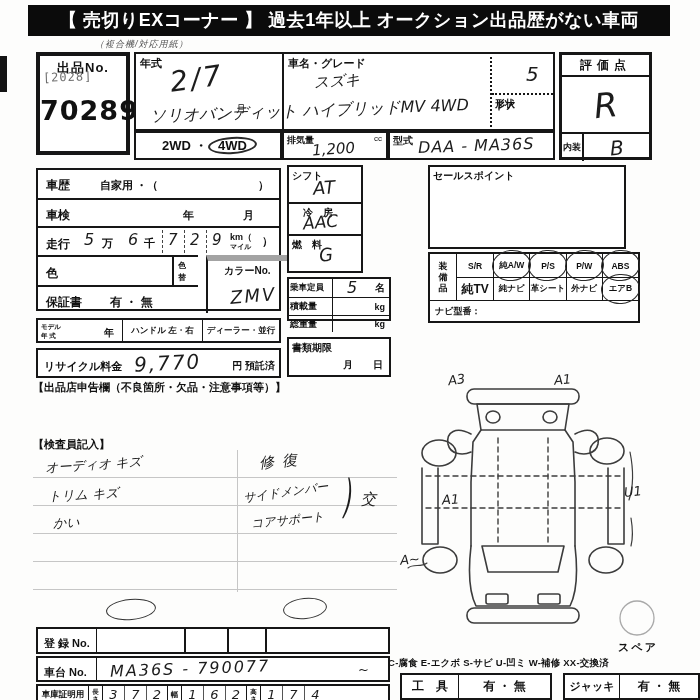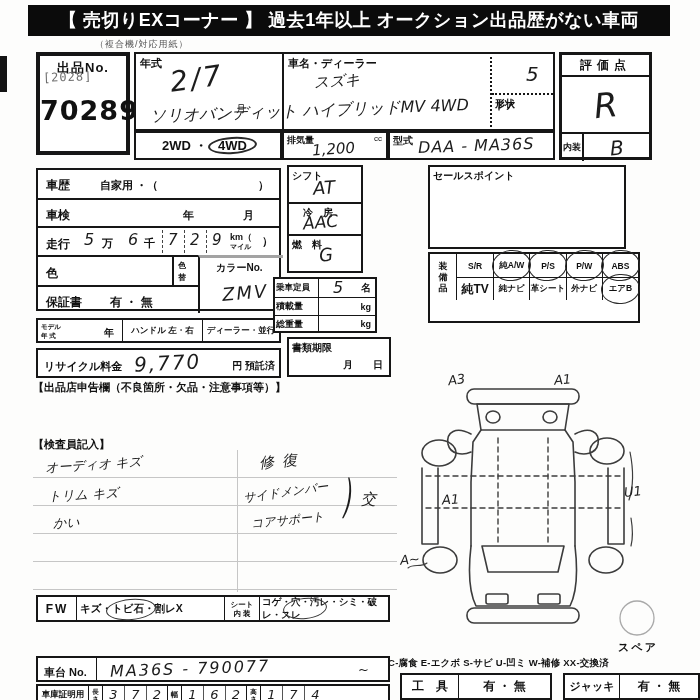--- a/index.html
+++ b/index.html
@@ -24,39 +24,39 @@
   .swoosh{position:absolute;border:1.6px solid #333;border-radius:50%;background:transparent;}
   svg{display:block;}
 </style>
 </head>
 <body>
 
 <div class="sheet">
 
   <div class="abs" style="left:28px;top:5px;width:642px;height:31px;background:#0b0b0b;color:#fff;
               font-size:18px;font-weight:bold;text-align:center;line-height:31px;letter-spacing:.5px;">【 売切りEXコーナー 】 過去1年以上 オークション出品歴がない車両</div>
-  <div class="abs" style="left:95px;top:38px;font-size:9px;color:#555;letter-spacing:1px;">（複合機/対応用紙）</div>
+  <div class="abs" style="left:95px;top:38px;font-size:9px;color:#555;letter-spacing:1px;font-style:italic;">（複合機/対応用紙）</div>
   <div class="abs" style="left:0;top:56px;width:7px;height:36px;background:#141414;"></div>
 
   <div class="bx" style="left:36px;top:52px;width:94px;height:103px;border-width:4px;">
     <div class="lb" style="text-align:center;font-size:13px;margin-top:3px;letter-spacing:1px;">出品No.</div>
     <div style="position:absolute;left:3px;top:14px;color:#6e6e6e;font-family:'DejaVu Sans Mono',monospace;
                 font-size:12px;transform:rotate(-2deg);letter-spacing:1px;">[2028]</div>
     <div style="text-align:center;font-size:27px;font-weight:bold;margin-top:18px;letter-spacing:1px;
                 font-family:'DejaVu Sans',sans-serif;">70289</div>
   </div>
 
   <div class="bx" style="left:134px;top:52px;width:150px;height:79px;">
     <span class="lb" style="position:absolute;left:4px;top:2px;font-size:11px;">年式</span>
     <span class="hw" style="position:absolute;left:34px;top:8px;font-size:28px;letter-spacing:3px;transform:rotate(-8deg);">2/7</span>
     <span style="position:absolute;left:100px;top:48px;font-size:10px;">月</span>
   </div>
 
   <div class="bx" style="left:282px;top:52px;width:210px;height:79px;">
-    <span class="lb" style="position:absolute;left:4px;top:2px;font-size:11px;">車名・ディーラー</span>
+    <span class="lb" style="position:absolute;left:4px;top:2px;font-size:11px;">車名・グレード</span>
     <span class="hw" style="position:absolute;left:30px;top:18px;font-size:15px;transform:rotate(-4deg);">スズキ</span>
   </div>
 
   <div class="bx" style="left:490px;top:52px;width:65px;height:79px;border-left:2px dotted #161616;">
     <div style="position:relative;height:39px;border-bottom:2px dotted #161616;">
       <span class="lb" style="position:absolute;left:3px;top:2px;font-size:10px;margin-top:43px;">ドア</span>
       <span class="hw" style="position:absolute;left:34px;top:8px;font-size:20px;">5</span>
     </div>
     <span class="lb" style="position:absolute;left:3px;top:43px;font-size:10px;">形状</span>
   </div>
@@ -126,21 +126,21 @@
       <span style="position:absolute;right:6px;top:6px;font-size:11px;font-weight:bold;">）</span>
     </div>
 
     <div class="cell" style="position:absolute;left:0;top:85px;width:160px;height:30px;border-top:2px solid #161616;">
       <span class="lb" style="position:absolute;left:8px;top:8px;font-size:12px;">色</span>
       <span style="position:absolute;left:134px;top:0;bottom:0;width:0;border-left:2px solid #161616;"></span>
       <span class="lb" style="position:absolute;left:140px;top:3px;font-size:8px;">色</span>
       <span class="lb" style="position:absolute;left:140px;top:15px;font-size:8px;">替</span>
     </div>
 
-    <div class="cell" style="position:absolute;left:160px;top:85px;width:85px;height:58px;border-top:3px solid #a3a3a3;
+    <div class="cell" style="position:absolute;left:168px;top:85px;width:85px;height:58px;border-top:6px solid #a3a3a3;
          border-left:2px solid #161616;padding-left:36px;">
       <span class="lb" style="position:absolute;left:16px;top:3px;font-size:10px;">カラーNo.</span>
       <span class="hw" style="position:absolute;left:22px;top:24px;font-size:18px;transform:rotate(-5deg);
             letter-spacing:2px;">ZMV</span>
     </div>
 
     <div class="cell" style="position:absolute;left:0;top:115px;width:160px;height:28px;border-top:2px solid #161616;">
       <span class="lb" style="position:absolute;left:8px;top:7px;font-size:12px;">保証書</span>
       <span class="lb" style="position:absolute;left:72px;top:7px;font-size:12px;">有 ・ 無</span>
     </div>
@@ -173,21 +173,21 @@
     <div class="cell" style="height:32px;border-top:2px solid #161616;">
       <span class="lb" style="position:absolute;left:14px;top:2px;font-size:10px;">冷　房</span>
       <span class="hw" style="position:absolute;left:14px;top:8px;font-size:17px;transform:rotate(-5deg);">AAC</span>
     </div>
     <div class="cell" style="height:36px;border-top:2px solid #161616;">
       <span class="lb" style="position:absolute;left:3px;top:2px;font-size:10px;">燃　料</span>
       <span class="hw" style="position:absolute;left:30px;top:8px;font-size:18px;transform:rotate(-6deg);">G</span>
     </div>
   </div>
 
-  <div class="bx" style="left:273px;top:277px;width:104px;height:56px;">
+  <div class="bx" style="left:287px;top:277px;width:104px;height:44px;">
     <div class="cell" style="height:18px;display:flex;align-items:center;">
       <span class="lb" style="width:44px;border-right:1.5px solid #161616;font-size:8.5px;height:100%;
             display:flex;align-items:center;padding-left:1px;box-sizing:border-box;">乗車定員</span>
       <span class="hw" style="font-size:16px;margin-left:14px;margin-top:-2px;">5</span>
       <span class="lb" style="margin-left:auto;margin-right:4px;font-size:10px;">名</span>
     </div>
     <div class="cell" style="height:18px;border-top:1.5px solid #161616;display:flex;align-items:center;">
       <span class="lb" style="width:44px;border-right:1.5px solid #161616;font-size:9px;height:100%;
             display:flex;align-items:center;padding-left:1px;box-sizing:border-box;">積載量</span>
       <span style="margin-left:auto;margin-right:4px;font-size:9px;font-weight:bold;">kg</span>
@@ -222,20 +222,21 @@
         <div class="cell lb ctr circled" style="font-size:8.5px;border-left:1.5px solid #161616;">P/S</div>
         <div class="cell lb ctr circled" style="font-size:8.5px;border-left:1.5px solid #161616;">P/W</div>
         <div class="cell lb ctr circled" style="font-size:8.5px;border-left:1.5px solid #161616;">ABS</div>
         <div class="cell lb ctr" style="font-size:12px;border-top:1.5px solid #161616;text-align:right;">純TV</div>
         <div class="cell lb ctr" style="font-size:8.5px;border-top:1.5px solid #161616;border-left:1.5px solid #161616;">純ナビ</div>
         <div class="cell lb ctr" style="font-size:8.5px;border-top:1.5px solid #161616;border-left:1.5px solid #161616;">革シート</div>
         <div class="cell lb ctr" style="font-size:8.5px;border-top:1.5px solid #161616;border-left:1.5px solid #161616;">外ナビ</div>
         <div class="cell lb ctr circled" style="font-size:8.5px;border-top:1.5px solid #161616;border-left:1.5px solid #161616;">エアB</div>
       </div>
     </div>
+    <div class="lb" style="height:21px;border-top:1.5px solid #161616;font-size:9px;line-height:21px;padding-left:5px;">ナビ型番：</div>
   </div>
 
 
   <div class="lb abs" style="left:33px;top:437px;font-size:11px;">【検査員記入】</div>
   <div class="abs" style="left:33px;top:450px;width:364px;height:142px;">
     <div class="ln" style="top:27px;"></div>
     <div class="ln" style="top:55px;"></div>
     <div class="ln" style="top:83px;"></div>
     <div class="ln" style="top:111px;"></div>
     <div class="ln" style="top:139px;"></div>
@@ -288,35 +289,30 @@
     <span class="mk" style="left:156px;top:0;transform:rotate(-5deg);">A1</span>
     <span class="mk" style="left:44px;top:120px;transform:rotate(-4deg);">A1</span>
     <span class="mk" style="left:226px;top:112px;transform:rotate(-6deg);">U1</span>
     <span class="mk" style="left:2px;top:180px;transform:rotate(-5deg);">A~</span>
     <span style="position:absolute;left:212px;top:268px;width:56px;text-align:center;font-size:11px;
           font-weight:bold;letter-spacing:2px;">スペア</span>
   </div>
 
   <div class="lb abs" style="left:355px;top:657px;font-size:9.5px;letter-spacing:.2px;">A-キズ C-腐食 E-エクボ S-サビ U-凹ミ W-補修 XX-交換済</div>
 
-  <div class="bx" style="left:36px;top:595px;width:354px;height:27px;display:flex;align-items:center;">
-    <div class="lb ctr" style="width:38px;height:100%;border-right:1.5px solid #161616;font-size:12px;
-         letter-spacing:2px;">FW</div>
-    <div class="lb" style="width:148px;font-size:10.5px;padding-left:3px;box-sizing:border-box;height:100%;
-         display:flex;align-items:center;border-right:1.5px solid #161616;">キズ・トビ石・割レX</div>
-    <div class="lb" style="width:34px;height:100%;border-right:1.5px solid #161616;font-size:7.5px;
-         display:flex;flex-direction:column;align-items:center;justify-content:center;line-height:9px;">
-      <span>シート</span>
-      <span>内 装</span>
-    </div>
-    <div class="lb" style="flex:1;font-size:9.5px;padding-left:2px;display:flex;align-items:center;height:100%;">コゲ・穴・汚レ・シミ・破レ・スレ</div>
-  </div>
   <div class="swoosh" style="left:106px;top:599px;width:48px;height:19px;transform:rotate(-5deg);"></div>
   <div class="swoosh" style="left:283px;top:598px;width:42px;height:19px;transform:rotate(-6deg);"></div>
 
+  <div class="bx" style="left:36px;top:627px;width:354px;height:27px;">
+    <span class="lb" style="position:absolute;left:6px;top:7px;font-size:11px;">登 録 No.</span>
+    <span style="position:absolute;left:58px;top:0;bottom:0;width:0;border-left:1.5px solid #161616;"></span>
+    <div class="divid" style="left:146px;"></div>
+    <div class="divid" style="left:189px;"></div>
+    <div class="divid" style="left:227px;"></div>
+  </div>
 
   <div class="bx" style="left:36px;top:656px;width:354px;height:26px;">
     <span class="lb" style="position:absolute;left:6px;top:7px;font-size:11px;">車台 No.</span>
     <span style="position:absolute;left:58px;top:0;bottom:0;width:0;border-left:1.5px solid #161616;"></span>
     <span class="hw" style="position:absolute;left:72px;top:1px;font-size:16px;letter-spacing:2px;
           transform:rotate(-2deg);">MA36S - 790077</span>
     <span class="hw" style="position:absolute;left:320px;top:4px;font-size:13px;">~</span>
   </div>
 
   <div class="bx" style="left:36px;top:684px;width:354px;height:21px;border-width:2px;display:flex;align-items:stretch;">

